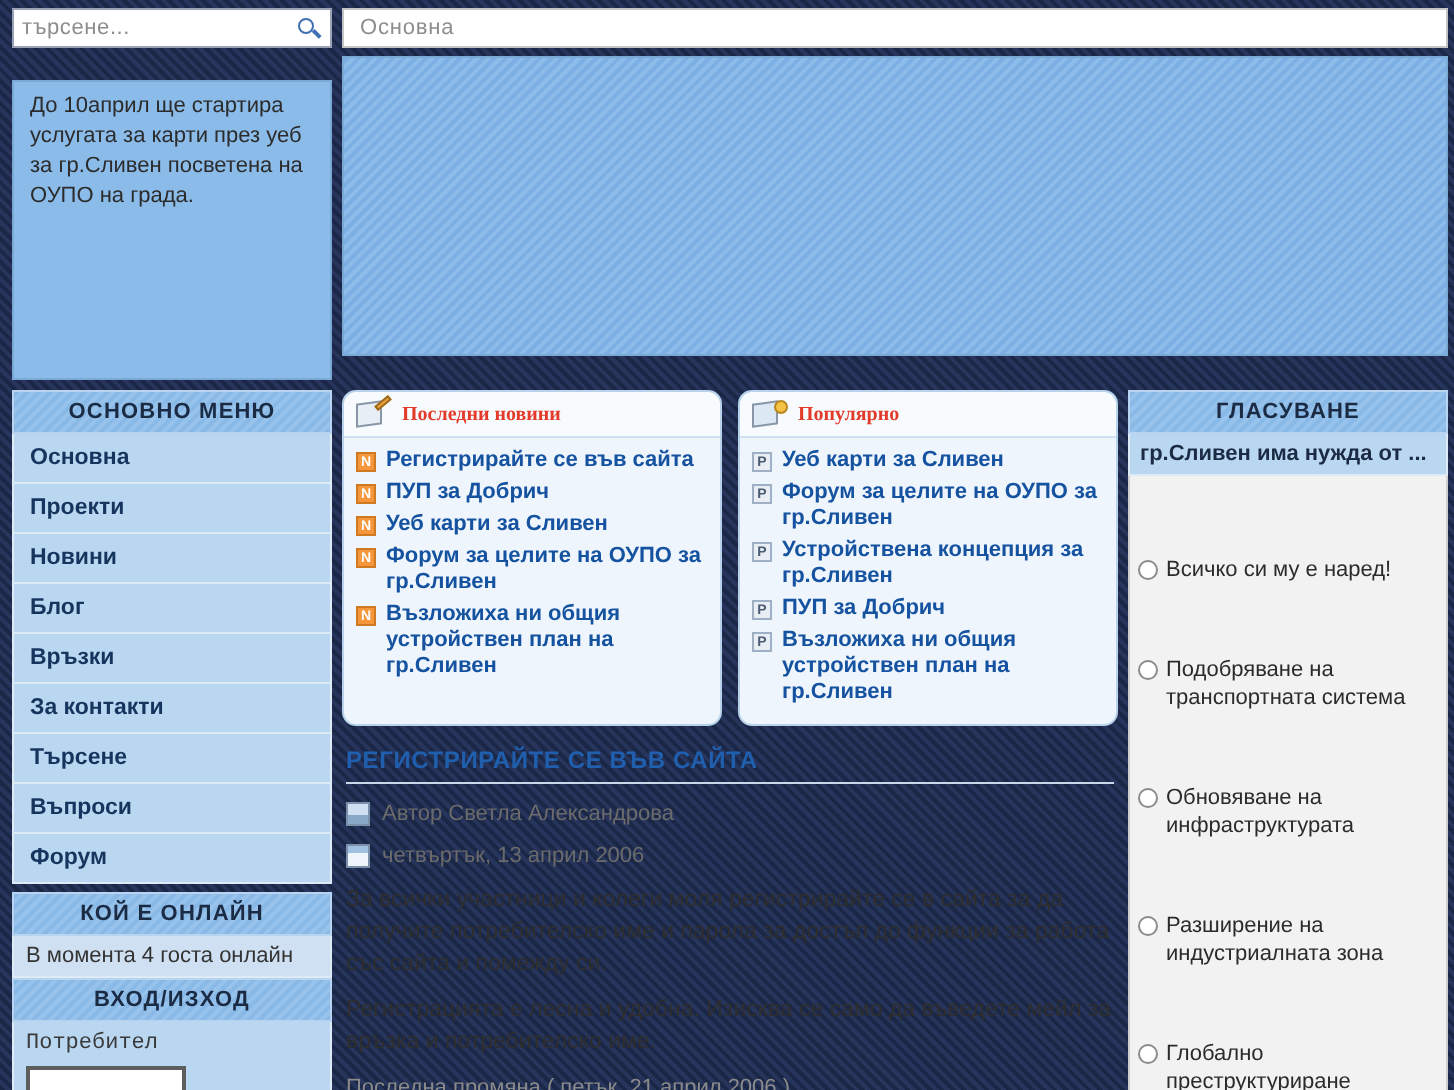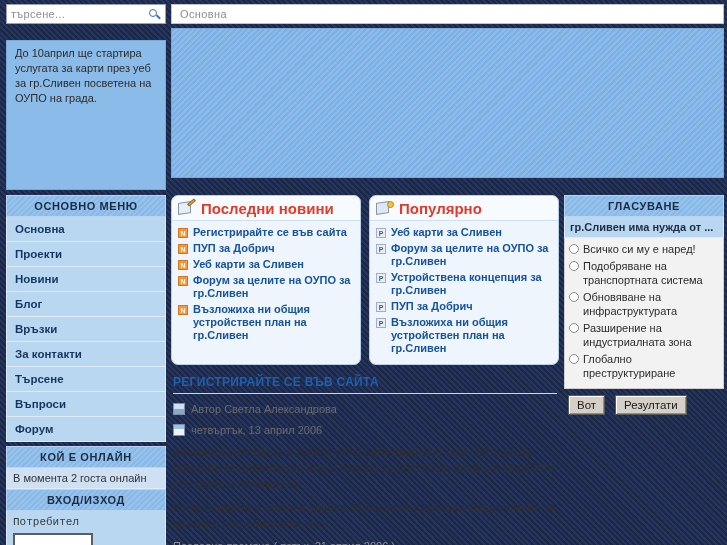--- a/index.html
+++ b/index.html
@@ -214,21 +214,22 @@
     align-items: center;
     gap: 5px;
     padding: 4px 6px 3px 6px;
     border-bottom: 1px solid #cfe0f0;
     background: #f7fbfe;
     border-radius: 7px 7px 0 0;
   }
   .roundbox-title {
     color: #e23b2a;
     font-weight: bold;
-    font-size: 15px;
+    font-size: 10px;
+    font-family: Liberation Serif, serif;
   }
 
   .head-icon {
     width: 18px; height: 15px;
     position: relative;
     flex: 0 0 18px;
   }
   .head-icon .sheet {
     position: absolute;
     left: 0; top: 1px;
@@ -350,20 +351,21 @@
     border: 1px solid #cfcfcf;
     border-top: none;
     padding: 4px 4px 5px 4px;
   }
   .poll-opt {
     display: flex;
     gap: 4px;
     align-items: flex-start;
     margin-bottom: 3px;
     cursor: pointer;
+    margin-top: 36px;
   }
   .radio {
     flex: 0 0 10px;
     width: 10px; height: 10px;
     border: 1px solid #8b8b8b;
     border-radius: 50%;
     background: #fff;
     margin-top: 2px;
   }
   .poll-opt-label {
@@ -427,21 +429,21 @@
         <li class="menu-item">Новини</li>
         <li class="menu-item">Блог</li>
         <li class="menu-item">Връзки</li>
         <li class="menu-item">За контакти</li>
         <li class="menu-item">Търсене</li>
         <li class="menu-item">Въпроси</li>
         <li class="menu-item">Форум</li>
       </ul>
 
       <div class="module-head" style="margin-top:4px">КОЙ Е ОНЛАЙН</div>
-      <div class="online-text">В момента 2 госта онлайн</div>
+      <div class="online-text">В момента 4 госта онлайн</div>
 
       <div class="module-head">ВХОД/ИЗХОД</div>
 
       <div class="login-box">
         <div class="login-label">Потребител</div>
         <input class="login-input" type="text" value="" style="">
         <div class="login-label">Парола</div>
 
       </div>
     </div>

